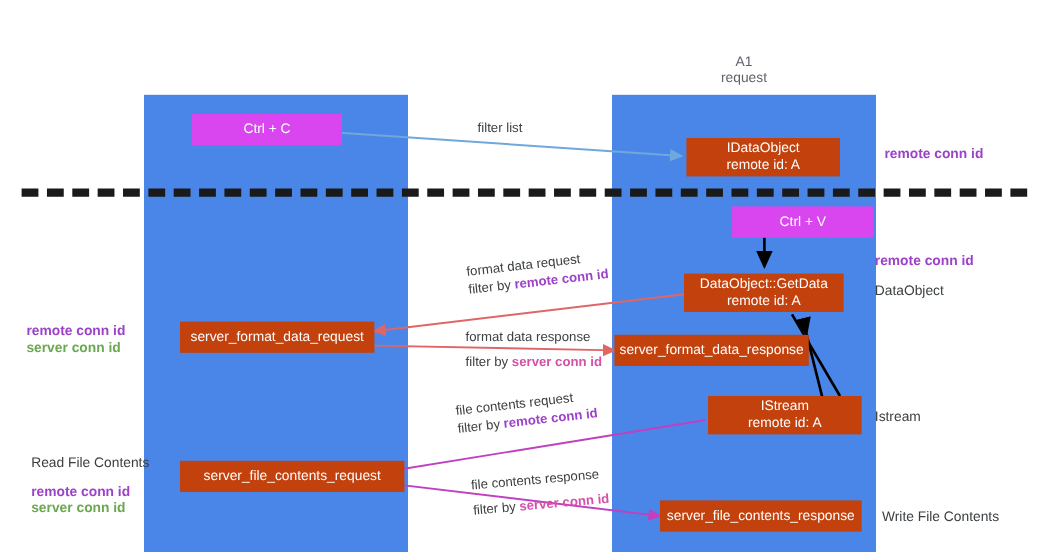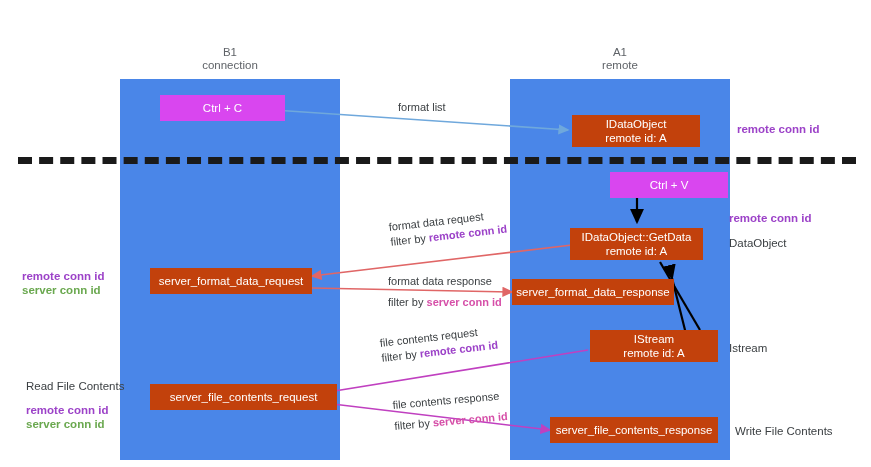--- a/index.html
+++ b/index.html
@@ -66,24 +66,22 @@
   .edgelab .l2{display:block;}
 
   svg.wires{position:absolute;left:0;top:0;width:871px;height:467px;overflow:visible;}
 </style>
 </head>
 <body>
 
 <div id="stage">
 
 
-  <div class="col-head b1">B1
-connection</div>
   <div class="col-head a1">A1
-remote</div>
+request</div>
 
   <div class="lane b1"></div>
   <div class="lane a1"></div>
 
   <svg class="wires" viewBox="0 0 871 467">
     <defs>
       <marker id="ah-blue" markerWidth="7" markerHeight="7" refX="6" refY="3.2" orient="auto">
         <path d="M0,0 L7,3.2 L0,6.4 z" fill="#6fa8dc"></path>
       </marker>
       <marker id="ah-red" markerWidth="7" markerHeight="7" refX="6" refY="3.2" orient="auto">
@@ -114,35 +112,35 @@
     <line x1="316" y1="402" x2="550" y2="430" stroke="#c040c0" stroke-width="1.6" marker-end="url(#ah-mag)"></line>
   </svg>
 
   <div class="node green" style="left:160px;top:95px;width:125px;height:26px;">Ctrl + C</div>
 
   <div class="node orange" style="left:572px;top:115px;width:128px;height:32px;">IDataObject
 remote id: A</div>
 
   <div class="node green" style="left:578px;top:172px;width:118px;height:26px;margin-left:32px;">Ctrl + V</div>
 
-  <div class="node orange" style="left:570px;top:228px;width:133px;height:32px;">IDataObject::GetData
+  <div class="node orange" style="left:570px;top:228px;width:133px;height:32px;">DataObject::GetData
 remote id: A</div>
 
   <div class="node orange" style="left:590px;top:330px;width:128px;height:32px;">IStream
 remote id: A</div>
 
   <div class="node orange" style="left:150px;top:268px;width:162px;height:26px;">server_format_data_request</div>
 
   <div class="node orange" style="left:512px;top:279px;width:162px;height:26px;">server_format_data_response</div>
 
   <div class="node orange" style="left:150px;top:384px;width:187px;height:26px;">server_file_contents_request</div>
 
   <div class="node orange" style="left:550px;top:417px;width:168px;height:26px;">server_file_contents_response</div>
 
-  <div class="edgelab" style="left:398px;top:100px;">format list</div>
+  <div class="edgelab" style="left:398px;top:100px;">filter list</div>
 
   <div class="edgelab" style="left:388px;top:220px;transform:rotate(-6.5deg);transform-origin:left top;">
     <span>format data request</span>
     <span class="l2"><span class="dark">filter by </span><span class="purple">remote conn id</span></span>
   </div>
 
   <div class="edgelab" style="left:388px;top:274px;">
     <span>format data response</span>
     <span class="l2" style="margin-top:6px;"><span class="dark">filter by </span><span class="pink">server conn id</span></span>
   </div>

